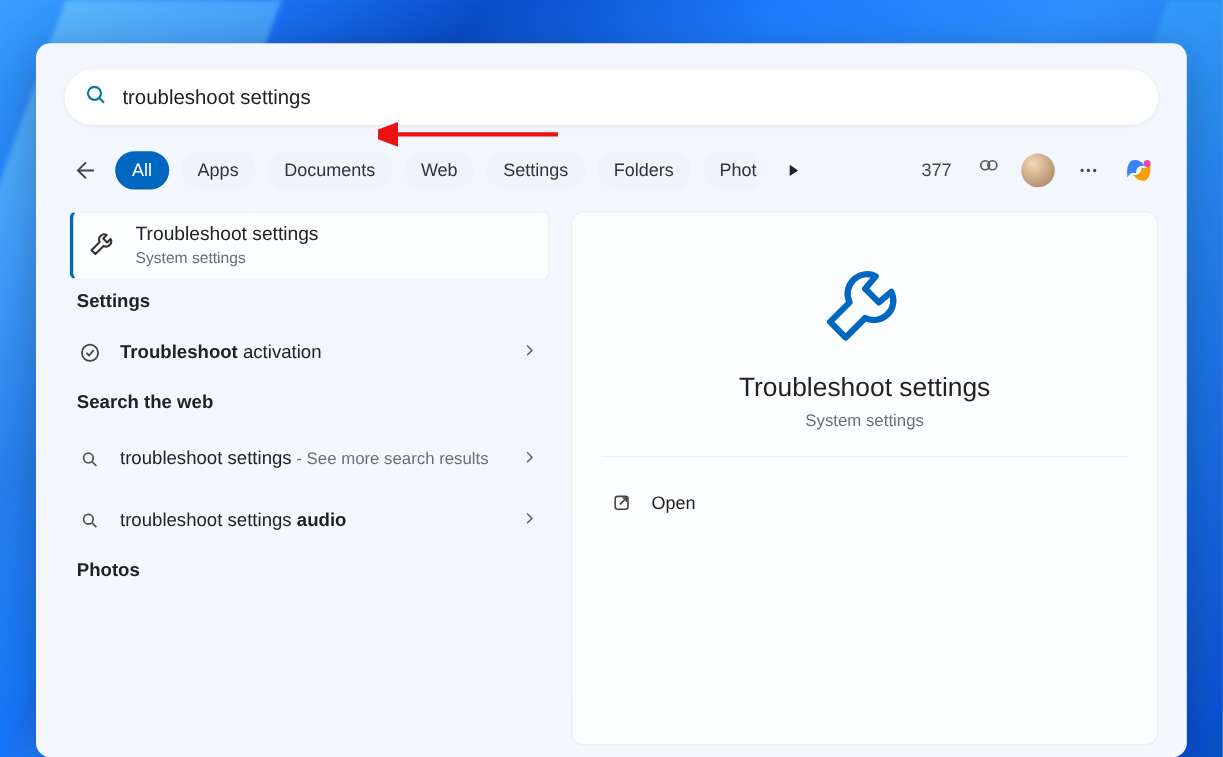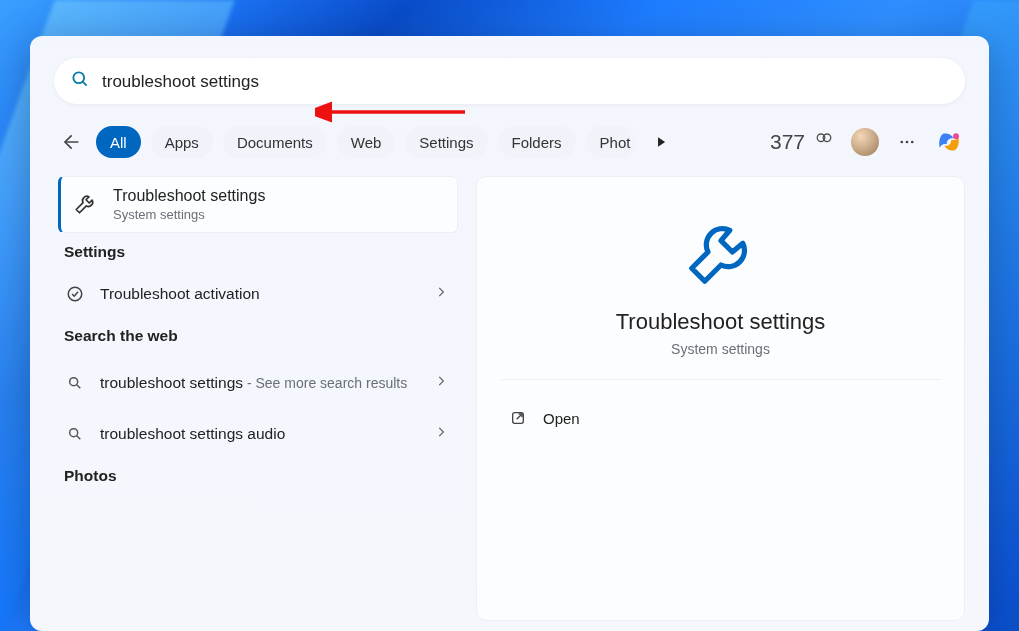--- a/index.html
+++ b/index.html
@@ -64,21 +64,21 @@
     border-radius:16px;
     cursor:pointer;
     white-space:nowrap;
   }
   .tab.active{ background:#0067c0; color:#fff;align-items:center; }
   .tab.overflow{ padding-right:8px; padding-left:14px; background:linear-gradient(90deg,#f1f3fa 75%,rgba(241,243,250,0) 100%);}
   .scroll-next{
     width:26px; height:32px; display:flex;align-items:center;justify-content:center;
   }
   .tabs-spacer{flex:1;}
-  .points{ display:flex; align-items:center; gap:10px; font-size:21px; color:#444; margin-right:6px;}
+  .points{ display:flex; align-items:center; gap:22px; font-size:15px; color:#444; margin-right:6px;}
   .avatar{ width:28px; height:28px; border-radius:50%; background:radial-gradient(circle at 35% 30%, #f5d7b5, #9c7a5a); margin:0 2px;}
   .more-btn{ width:32px; height:32px; display:flex;align-items:center;justify-content:center; cursor:pointer;}
   .copilot-badge{ width:32px; height:32px; border-radius:50%; display:flex;align-items:center;justify-content:center; background:#fff0;}
 
   
   .body{
     display:flex; margin-top:14px; padding:0 24px 0 28px; gap:18px; height:calc(100% - 150px);
   }
   .left{ flex:0 0 400px;}
   .right{ flex:1; background:#fcfdff; border:1px solid #eceef5; border-radius:10px; display:flex; flex-direction:column; align-items:center; padding:24px;}
@@ -99,21 +99,21 @@
 
   .row-item{
     display:flex; align-items:center;
     height:46px; padding:0 10px 0 6px;
     gap:14px; cursor:pointer;
   }
   .row-item .icon-slot{width:22px; display:flex; justify-content:center; color:#555;}
   .row-item .label{ flex:1; font-size:15.5px; color:#222;}
   .row-item .label .sub{ color:#6a6f77; font-size:14px;}
   .row-item .chev{ color:#666;}
-  .row-item b{font-weight:400;}
+  .row-item b{font-weight:700;}
 
   .right .big-icon{ margin-top:12px; margin-bottom:14px;}
   .right-title{ font-size:22px; color:#222; font-weight:400; text-align:center;}
   .right-sub{ font-size:14px; color:#6a6f77; margin-top:6px; margin-bottom:22px;}
   .right-divider{ width:100%; height:1px; background:#eceef5;}
   .right-actions{ width:100%; margin-top:18px;}
   .right-actions .row-item{height:40px;}
   .right-actions .label{font-size:15px;}
 </style>
 </head>

